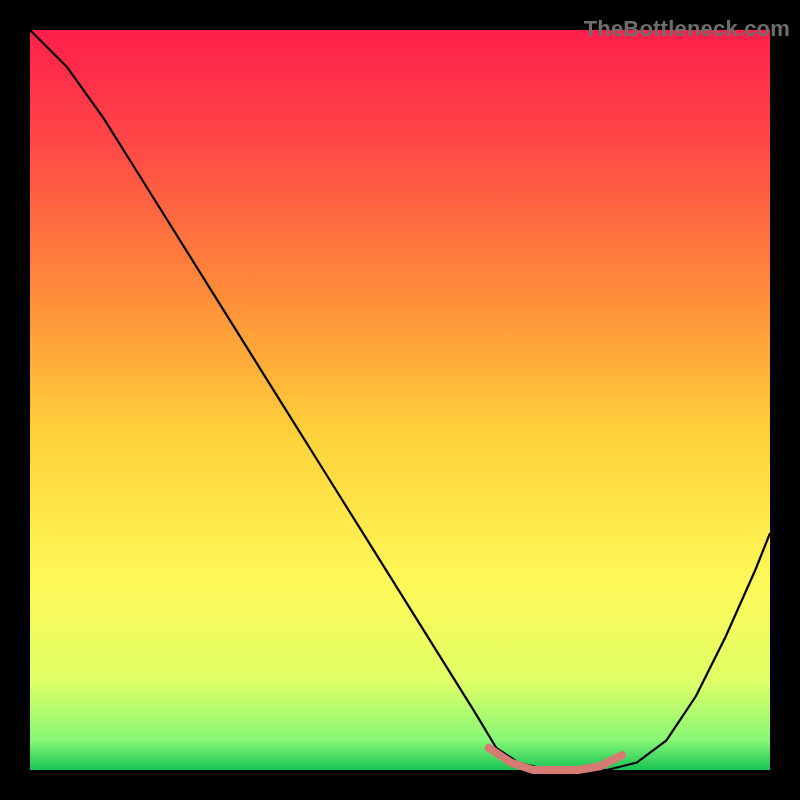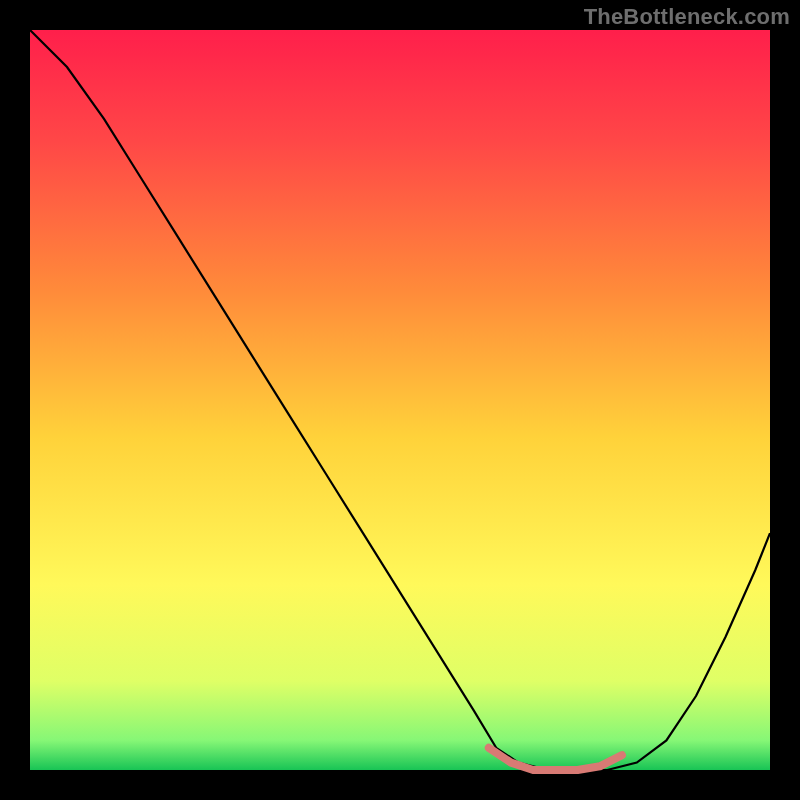--- a/index.html
+++ b/index.html
@@ -11,21 +11,21 @@
     overflow: hidden;
   }
   .frame {
     position: relative;
     width: 800px;
     height: 800px;
     background: #000;
   }
   .watermark {
     position: absolute;
-    top: 4px;
+    top: 16px;
     right: 10px;
     color: #6e6e6e;
     font-family: Arial, Helvetica, sans-serif;
     font-size: 22px;
     font-weight: 600;
     letter-spacing: 0.2px;
     z-index: 10;
   }
   svg.chart {
     position: absolute;

